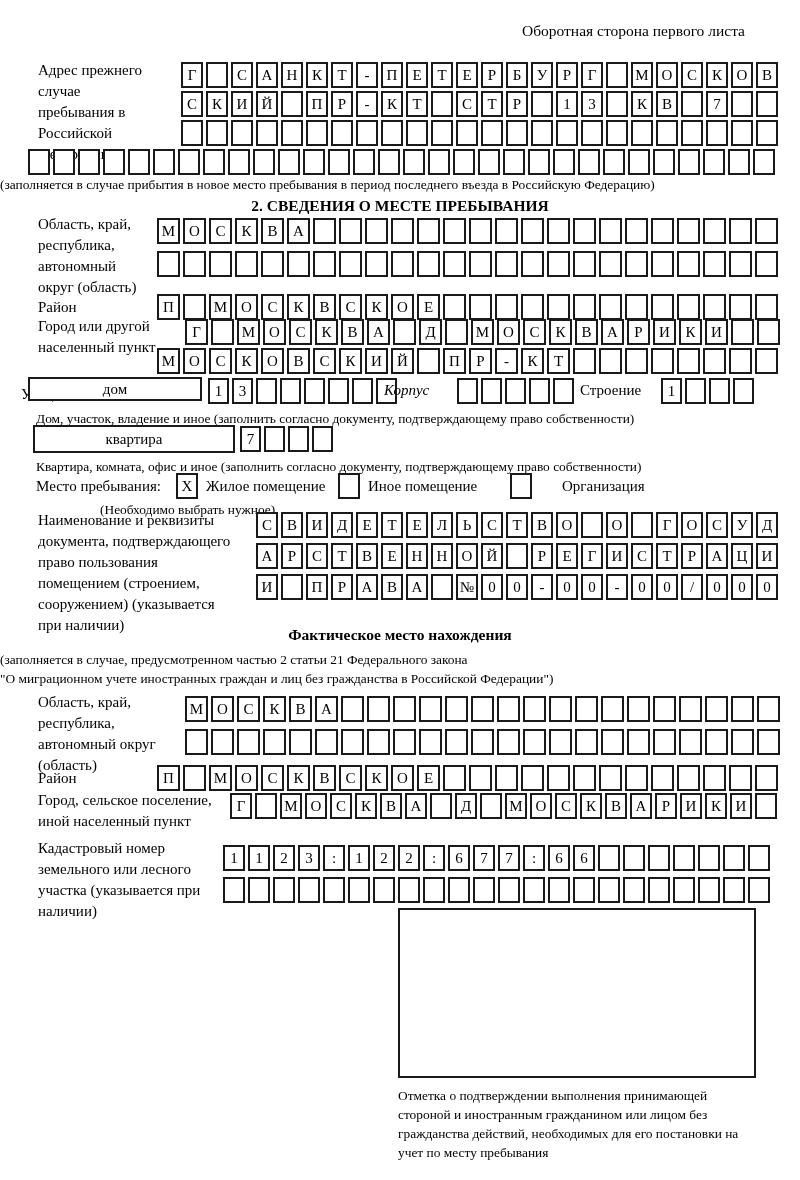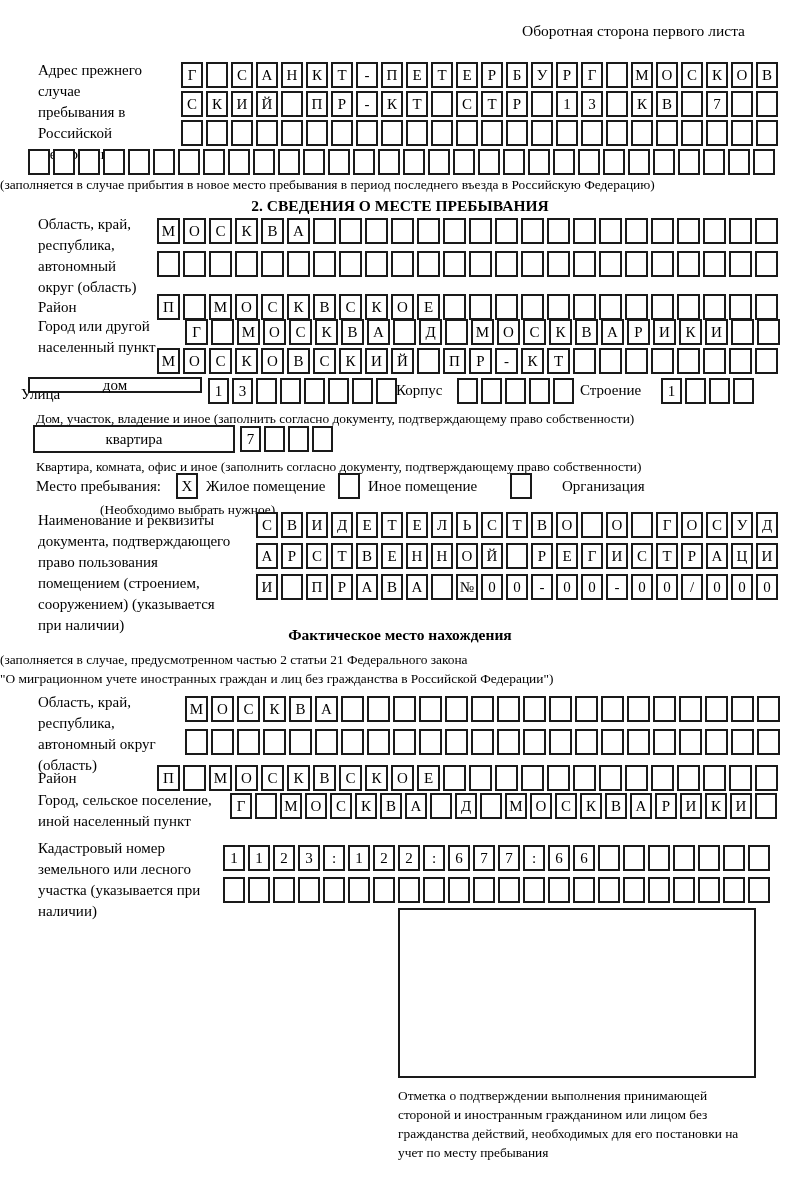--- a/index.html
+++ b/index.html
@@ -279,32 +279,32 @@
     <span class="cell"></span>
     <span class="cell"></span>
     <span class="cell"></span>
     <span class="cell"></span>
     <span class="cell"></span>
     <span class="cell"></span>
     <span class="cell"></span>
     <span class="cell"></span>
   </div>
 
-<div class="fieldbox" style="left:28px; top:377px; width:174px; height:16px;">дом</div>
+<div class="fieldbox" style="left:28px; top:377px; width:174px; height:24px;">дом</div>
 <div class="boxrow c21" style="left:208px; top:378px;">
     <span class="cell">1</span>
     <span class="cell">3</span>
     <span class="cell"></span>
     <span class="cell"></span>
     <span class="cell"></span>
     <span class="cell"></span>
     <span class="cell"></span>
     <span class="cell"></span>
   </div>
-<div class="lbl" style="left:396px; top:380px;">Корпус</div>
+<div class="lbl" style="left:384px; top:380px;font-style:italic;">Корпус</div>
 <div class="boxrow c21" style="left:457px; top:378px;">
     <span class="cell"></span>
     <span class="cell"></span>
     <span class="cell"></span>
     <span class="cell"></span>
     <span class="cell"></span>
   </div>
 <div class="lbl" style="left:580px; top:380px;">Строение</div>
 <div class="boxrow c21" style="left:661px; top:378px;">
     <span class="cell">1</span>

